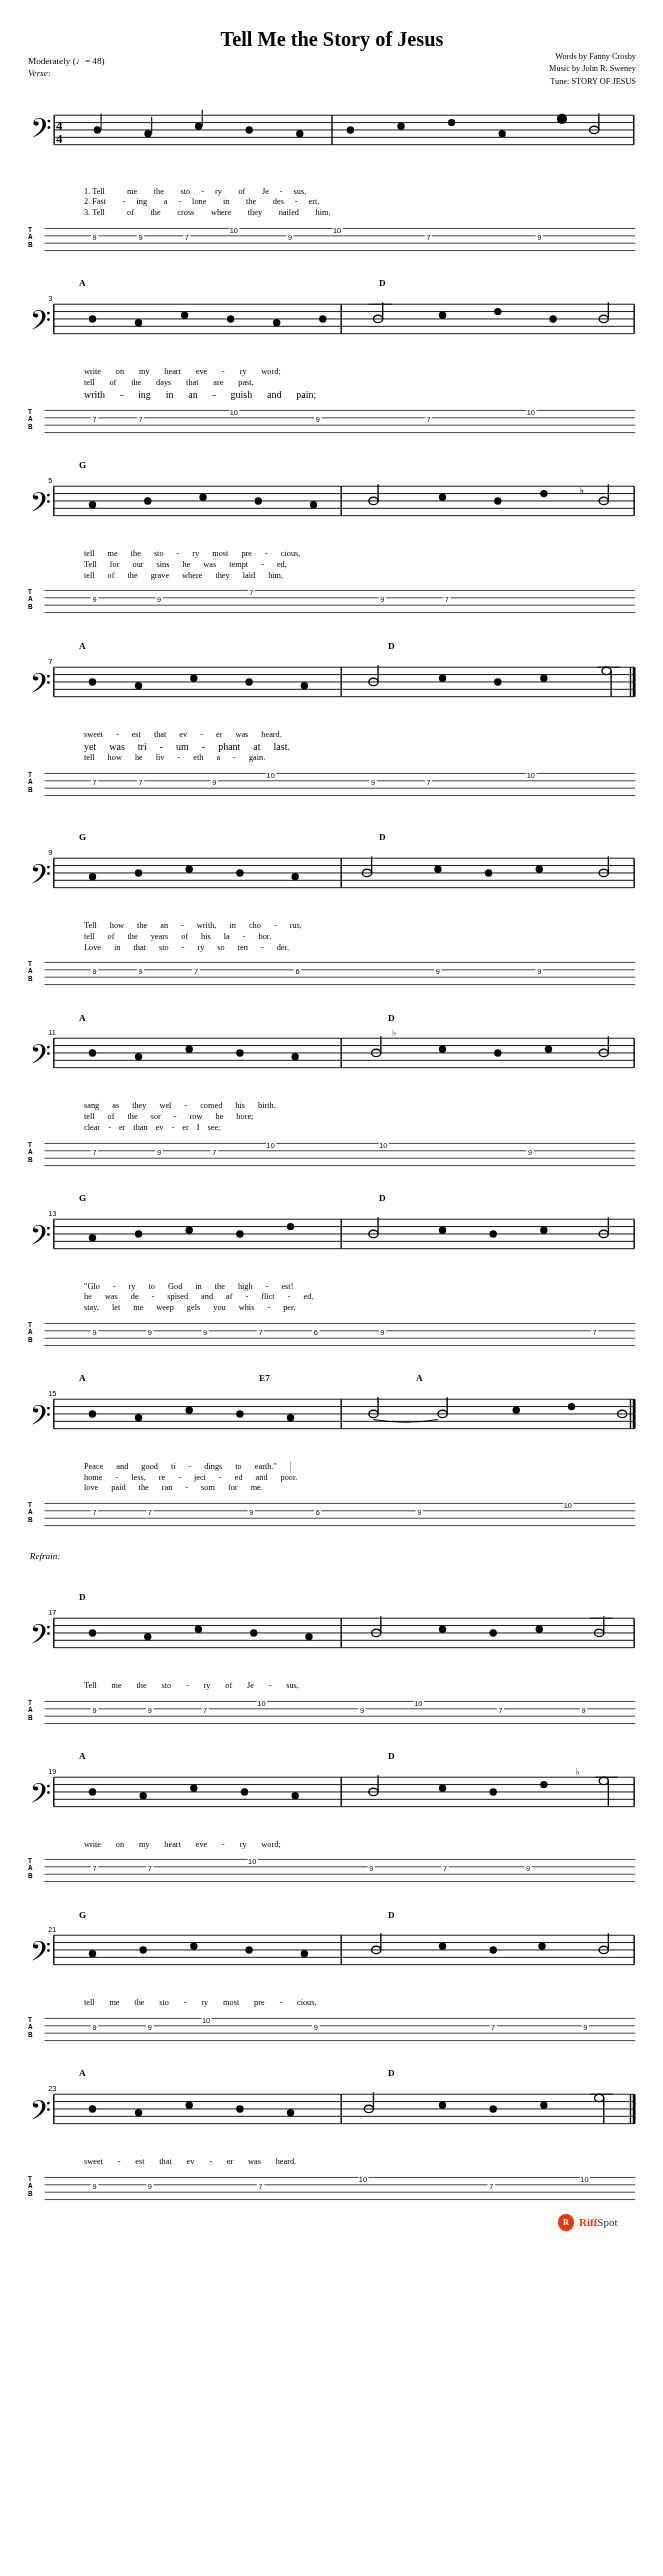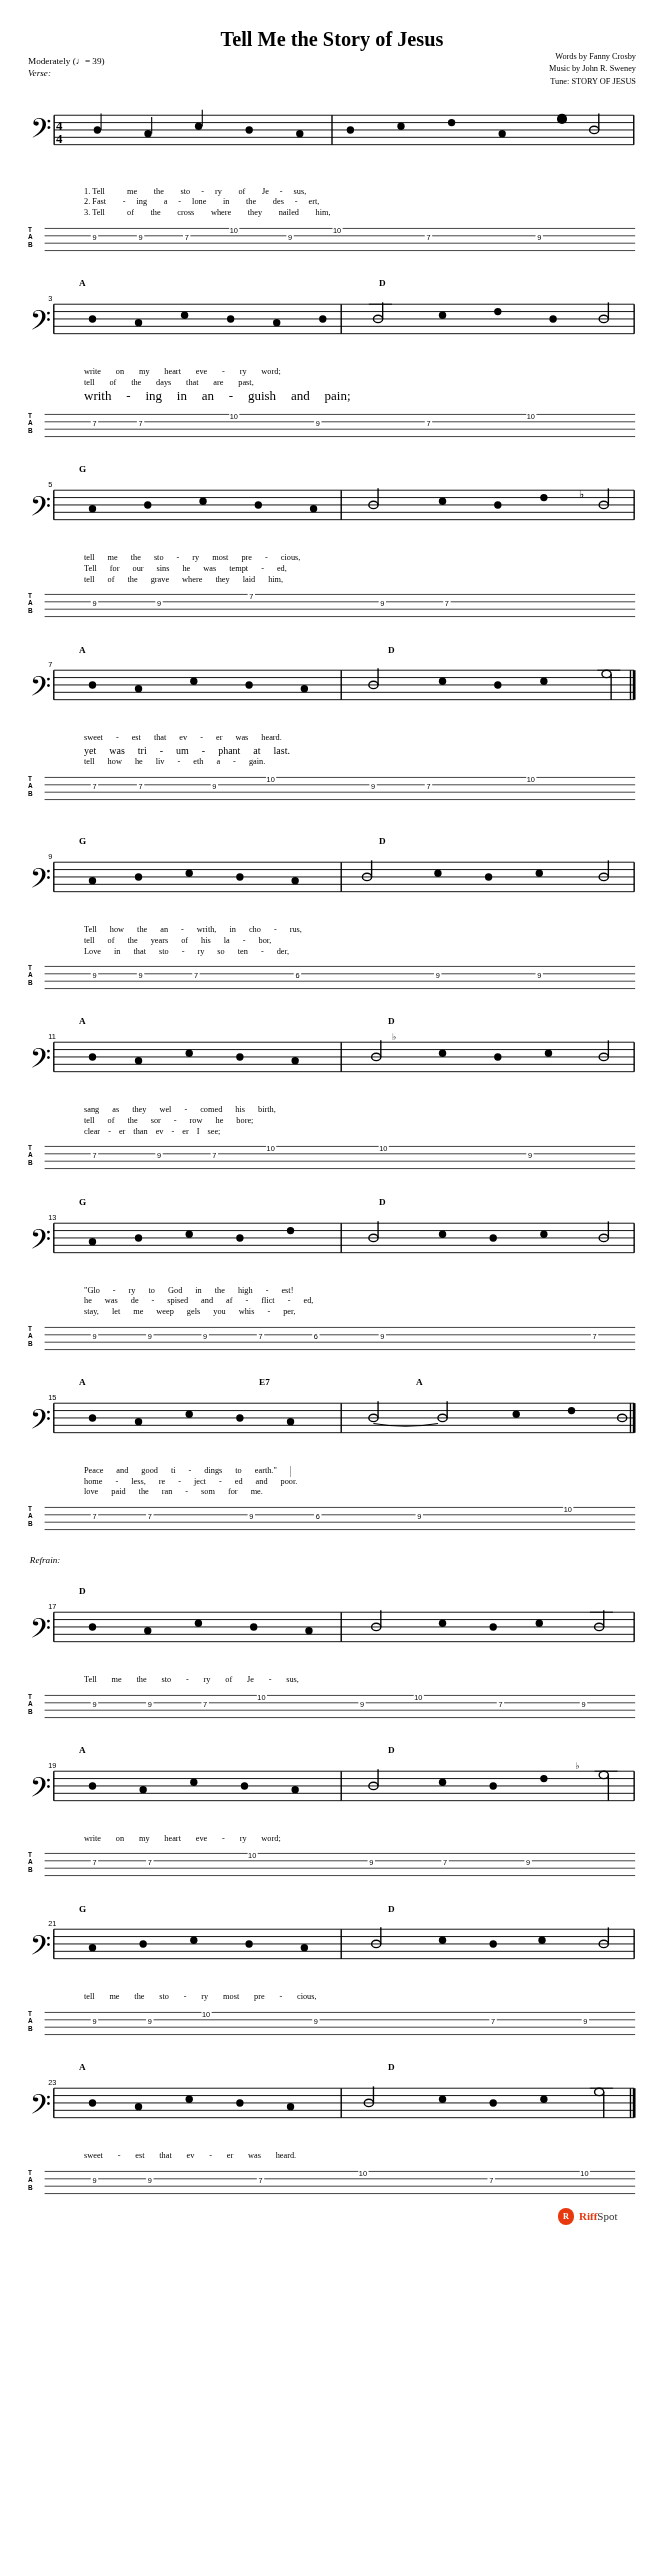--- a/index.html
+++ b/index.html
@@ -56,21 +56,21 @@
     }
 
     
     .section-gap {
       height: 9.2px;
     }
 
     .refrain-label {
       font-size: 9.2px;
       font-style: italic;
-      margin-bottom: 6px;
+      margin-bottom: 16px;
       padding-left: 1.8px;
     }
 
     
     .music-system {
       position: relative;
       margin-bottom: 5.5px;
       padding-top: 14.8px;
     }
 
@@ -85,21 +85,21 @@
 <div class="page">
 
   <h1 class="title">Tell Me the Story of Jesus</h1>
 
   <div class="credits">
     <div>Words by Fanny Crosby</div>
     <div>Music by John R. Sweney</div>
     <div>Tune: STORY OF JESUS</div>
   </div>
 
-  <div class="tempo-line">Moderately (♩= 39)</div>
+  <div class="tempo-line">Moderately (♩= 48)</div>
   <div class="verse-label">Verse:</div>
 
   <div class="music-system">
     <svg class="music-svg" height="92" viewBox="0 0 660 100">
 
       <text x="2" y="52" font-size="36" font-family="serif">𝄢</text>
 
       <line x1="28" y1="22" x2="658" y2="22" stroke="#000" stroke-width="1"></line>
       <line x1="28" y1="30" x2="658" y2="30" stroke="#000" stroke-width="1"></line>
       <line x1="28" y1="38" x2="658" y2="38" stroke="#000" stroke-width="1"></line>
@@ -273,21 +273,21 @@
       </div>
       <div style="font-size:8.3px; display:flex; padding-left:28px; gap:14.8px;">
         <span>tell</span>
           <span>of</span>
           <span>the</span>
         <span>days</span>
           <span>that</span>
           <span>are</span>
         <span>past,</span>
       </div>
-      <div style="font-size:13px; display:flex; padding-left:28px; gap:14.8px;">
+      <div style="font-size:10px; display:flex; padding-left:28px; gap:14.8px;">
         <span>writh</span>
           <span>-</span>
           <span>ing</span>
         <span>in</span>
           <span>an</span>
           <span>-</span>
         <span>guish</span>
           <span>and</span>
           <span>pain;</span>
       </div>

